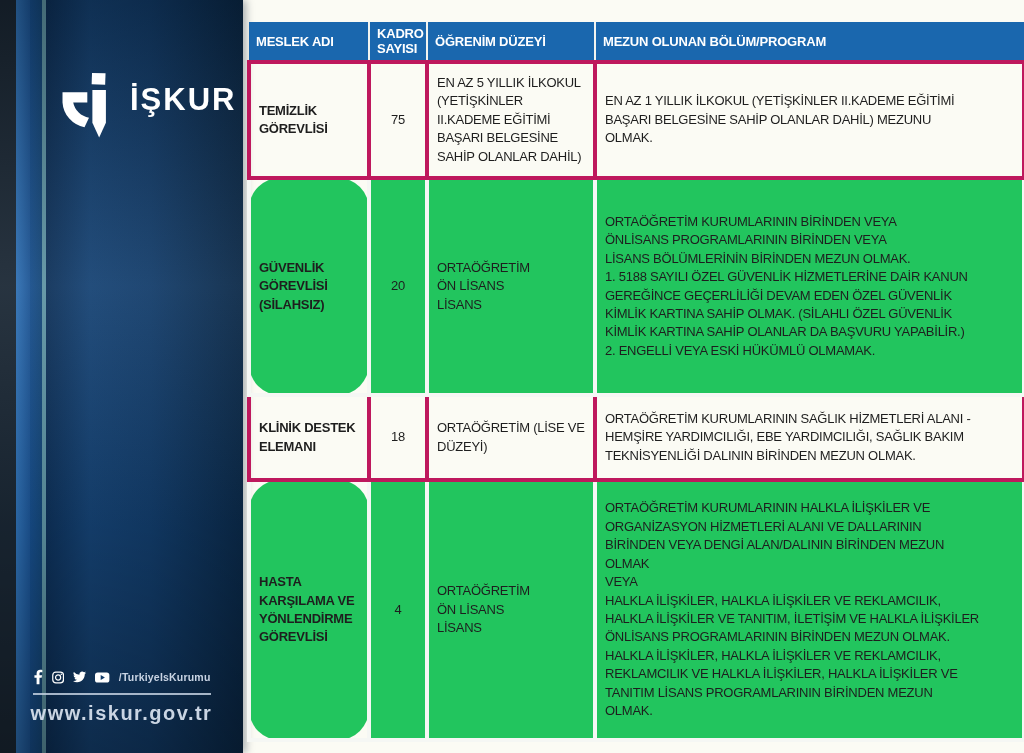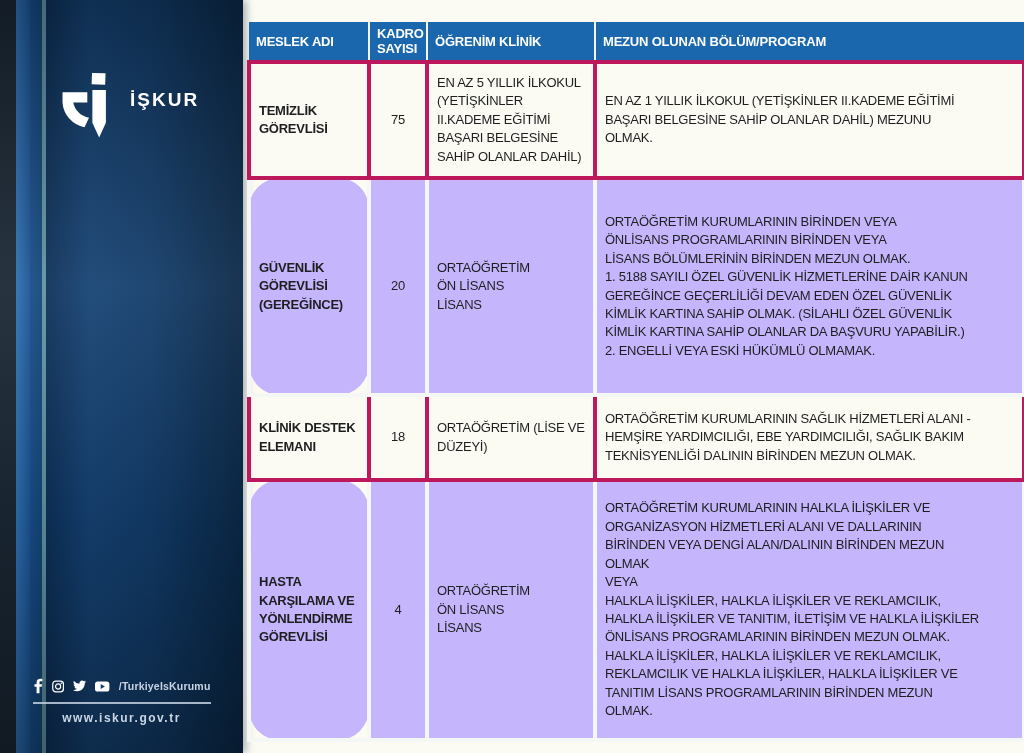--- a/index.html
+++ b/index.html
@@ -21,57 +21,57 @@
         #0d3058 46px,#154273 90px,
         #123c6a 150px,#0a2847 243px);
     box-shadow:3px 0 8px rgba(10,25,45,.35);
   }
   .logo{
     position:absolute;left:58px;top:55px;width:170px;height:95px;
     display:flex;align-items:center;gap:10px;
   }
   .logo svg{width:62px;height:90px;flex:0 0 auto;}
   .logo-text{
-    color:#ffffff;font-weight:bold;font-size:19px;letter-spacing:2px;
+    color:#ffffff;font-weight:bold;font-size:31px;letter-spacing:2px;
     margin-top:-6px;
   }
   .footer-block{
     position:absolute;left:0;bottom:28px;width:243px;
     display:flex;flex-direction:column;align-items:center;gap:7px;
   }
   .social-row{
     display:flex;align-items:center;gap:9px;width:178px;
   }
   .social-row svg{display:block;}
   .social-handle{
     color:#c9d4e4;font-size:10.5px;font-weight:bold;letter-spacing:.2px;white-space:nowrap;
   }
   .divider{width:178px;height:2px;background:#c2cfdf;opacity:.85;}
   .site-url{
-    color:#d5dfec;font-size:12px;letter-spacing:1.5px;font-weight:bold;opacity:.95;
+    color:#d5dfec;font-size:20px;letter-spacing:1.5px;font-weight:bold;opacity:.95;
   }
   
   .table-wrap{position:absolute;left:247px;top:22px;width:775px;}
   table{
     border-collapse:collapse;table-layout:fixed;width:775px;
     color:#1e1e1e;
   }
   col.c1{width:120px;} col.c2{width:58px;} col.c3{width:168px;} col.c4{width:429px;}
   th{
     background:#1a67ae;color:#ffffff;font-weight:bold;font-size:13px;
     text-align:left;vertical-align:middle;padding:3px 7px;
     border-right:2px solid #f2f4f0;border-bottom:2px solid #f2f4f0;
     letter-spacing:-0.2px;
   }
   th:last-child{border-right:none;}
   td{
     font-size:13px;vertical-align:middle;padding:4px 8px;
     border:4px solid #be185d;letter-spacing:-0.25px;line-height:1.42;
   }
-  tr.alt td{background:#c4b5fd;border-color:#f5f7f4;}
+  tr.alt td{background:#22c55e;border-color:#f5f7f4;}
   td.meslek{font-weight:bold;border-radius:31px;}
   td.kadro{text-align:center;}
   .pre{white-space:pre-line;}
   tr.h{height:40px;}
   tr.r0{height:116px;}
   tr.r1{height:217px;}
   tr.r2{height:85px;}
   tr.r3{height:260px;}
 </style>
 </head>
@@ -121,42 +121,42 @@
         <col class="c1">
         <col class="c2">
         <col class="c3">
         <col class="c4">
       </colgroup>
     <thead>
       <tr class="h">
         <th class="pre">MESLEK ADI</th>
         <th class="pre">KADRO
 SAYISI</th>
-        <th class="pre">ÖĞRENİM KLİNİK</th>
+        <th class="pre">ÖĞRENİM DÜZEYİ</th>
         <th class="pre">MEZUN OLUNAN BÖLÜM/PROGRAM</th>
       </tr>
     </thead>
     <tbody>
       <tr class="r0">
         <td class="meslek pre">TEMİZLİK
 GÖREVLİSİ</td>
         <td class="kadro">75</td>
         <td class="pre">EN AZ 5 YILLIK İLKOKUL
 (YETİŞKİNLER
 II.KADEME  EĞİTİMİ
 BAŞARI BELGESİNE
 SAHİP OLANLAR DAHİL)</td>
         <td class="pre">EN AZ 1 YILLIK İLKOKUL (YETİŞKİNLER II.KADEME  EĞİTİMİ
 BAŞARI BELGESİNE SAHİP OLANLAR DAHİL) MEZUNU
 OLMAK.</td>
       </tr>
       <tr class="r1 alt">
         <td class="meslek pre">GÜVENLİK
 GÖREVLİSİ
-(GEREĞİNCE)</td>
+(SİLAHSIZ)</td>
         <td class="kadro">20</td>
         <td class="pre">ORTAÖĞRETİM
 ÖN LİSANS
 LİSANS</td>
         <td class="pre">ORTAÖĞRETİM KURUMLARININ  BİRİNDEN VEYA
 ÖNLİSANS PROGRAMLARININ BİRİNDEN VEYA
 LİSANS  BÖLÜMLERİNİN BİRİNDEN MEZUN OLMAK.
 1. 5188 SAYILI ÖZEL GÜVENLİK HİZMETLERİNE DAİR KANUN
 GEREĞİNCE GEÇERLİLİĞİ DEVAM EDEN ÖZEL GÜVENLİK
 KİMLİK KARTINA SAHİP OLMAK. (SİLAHLI ÖZEL GÜVENLİK

